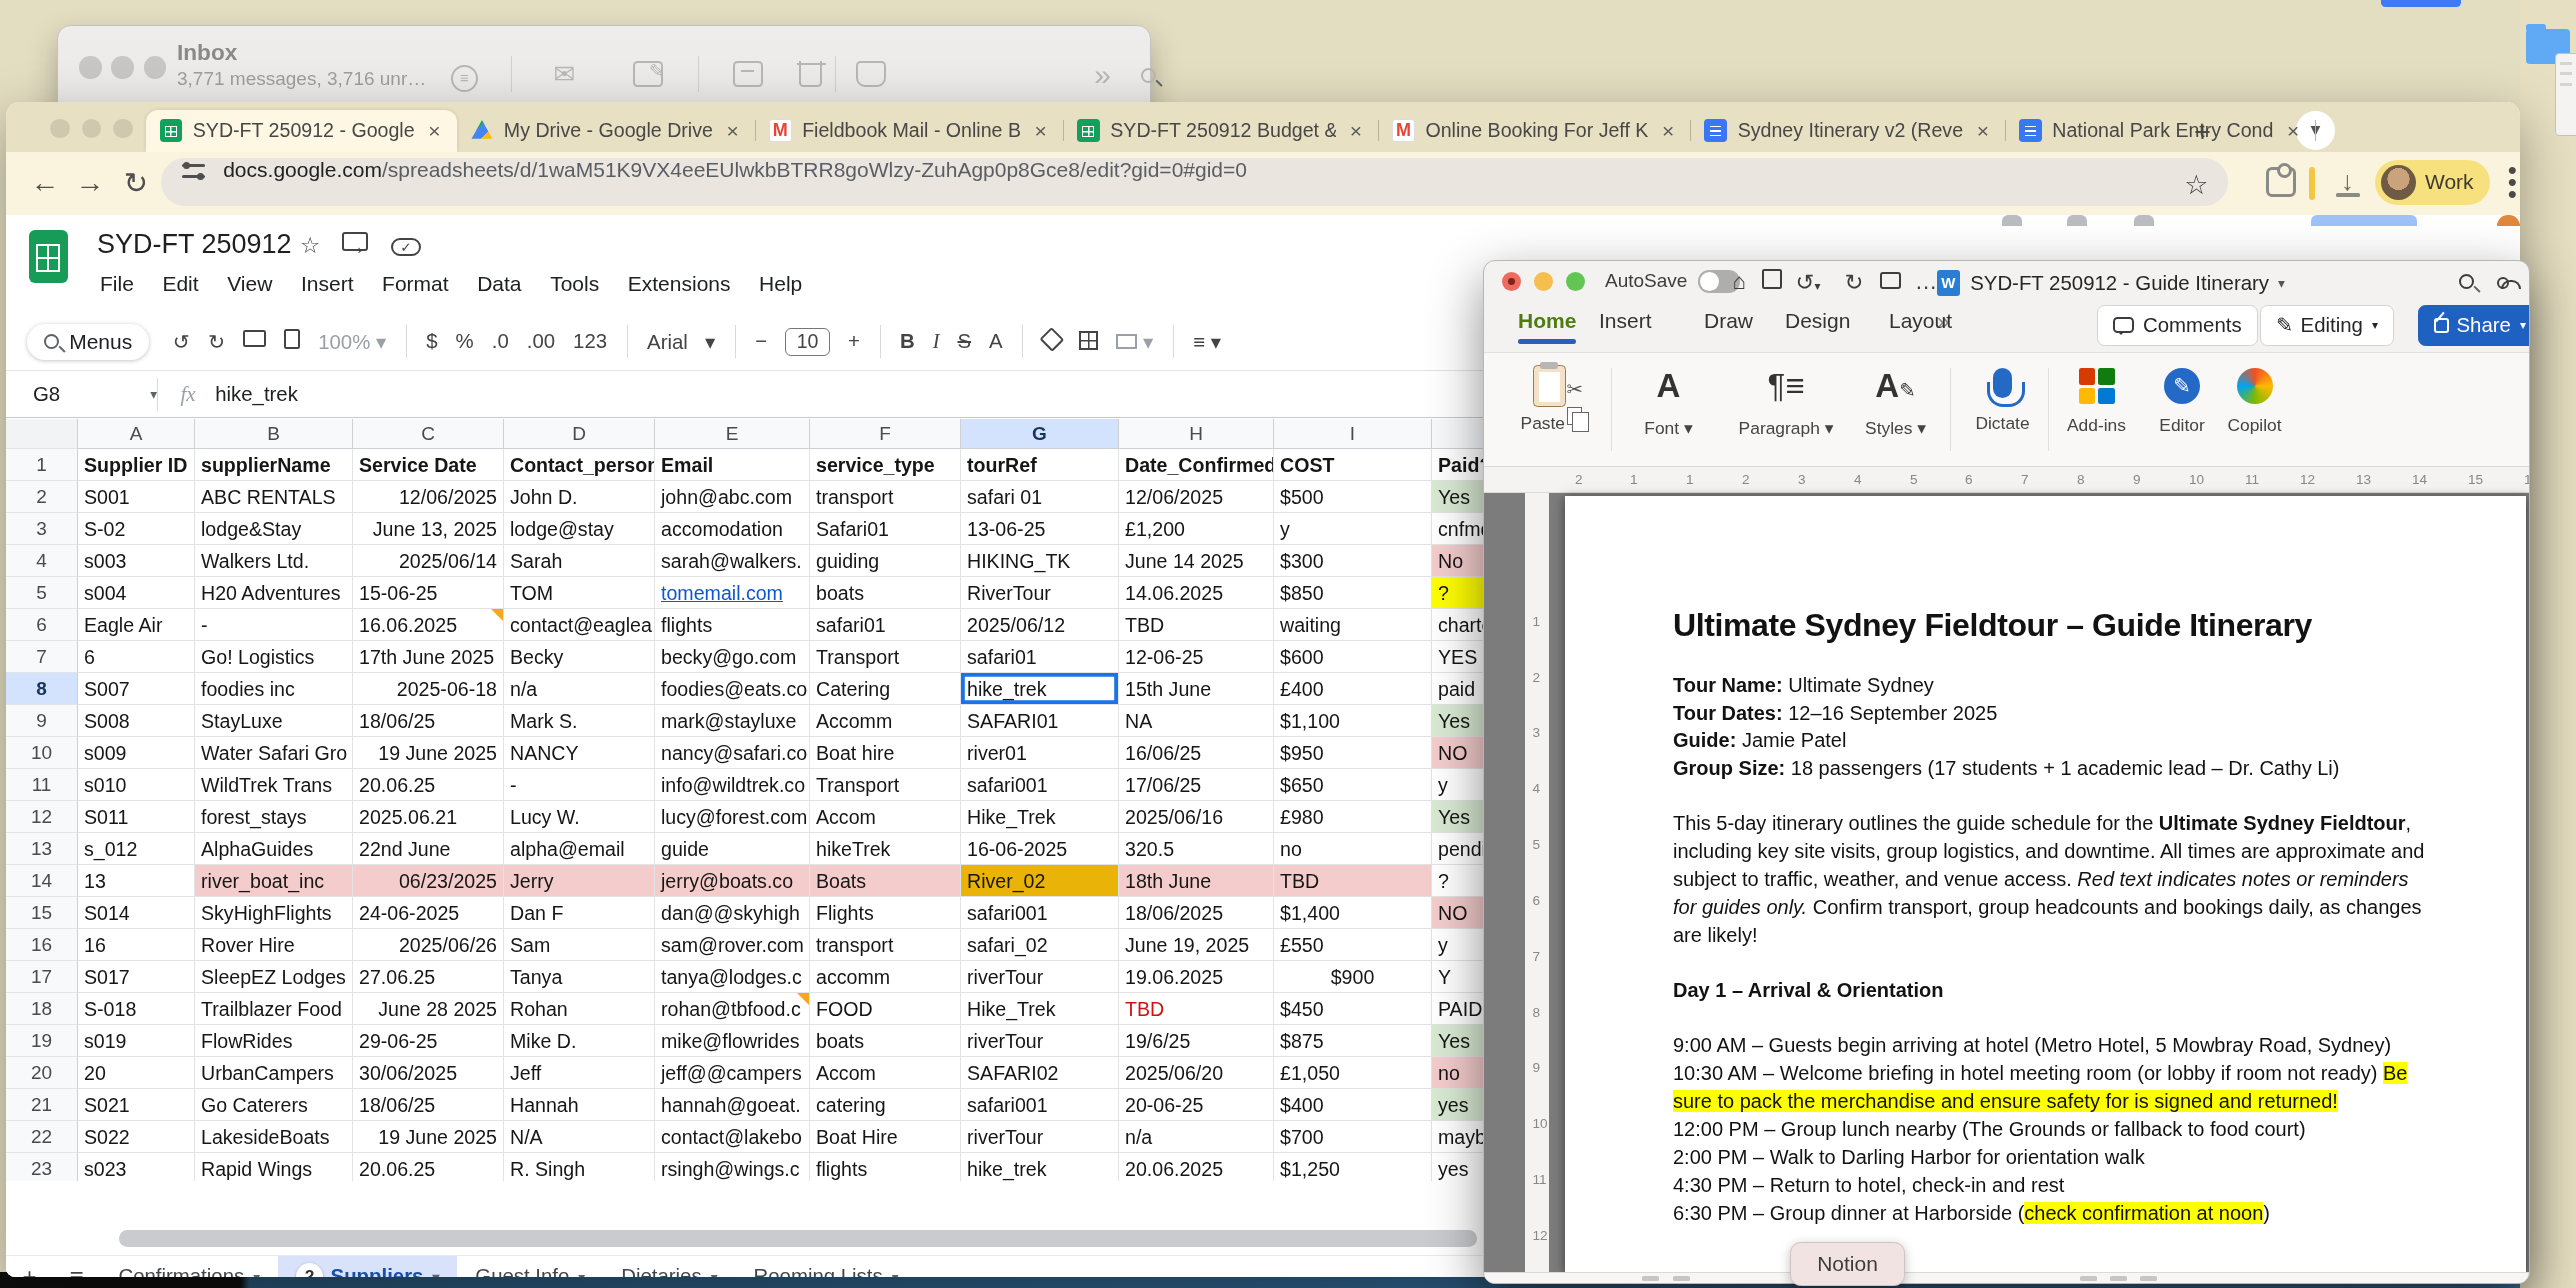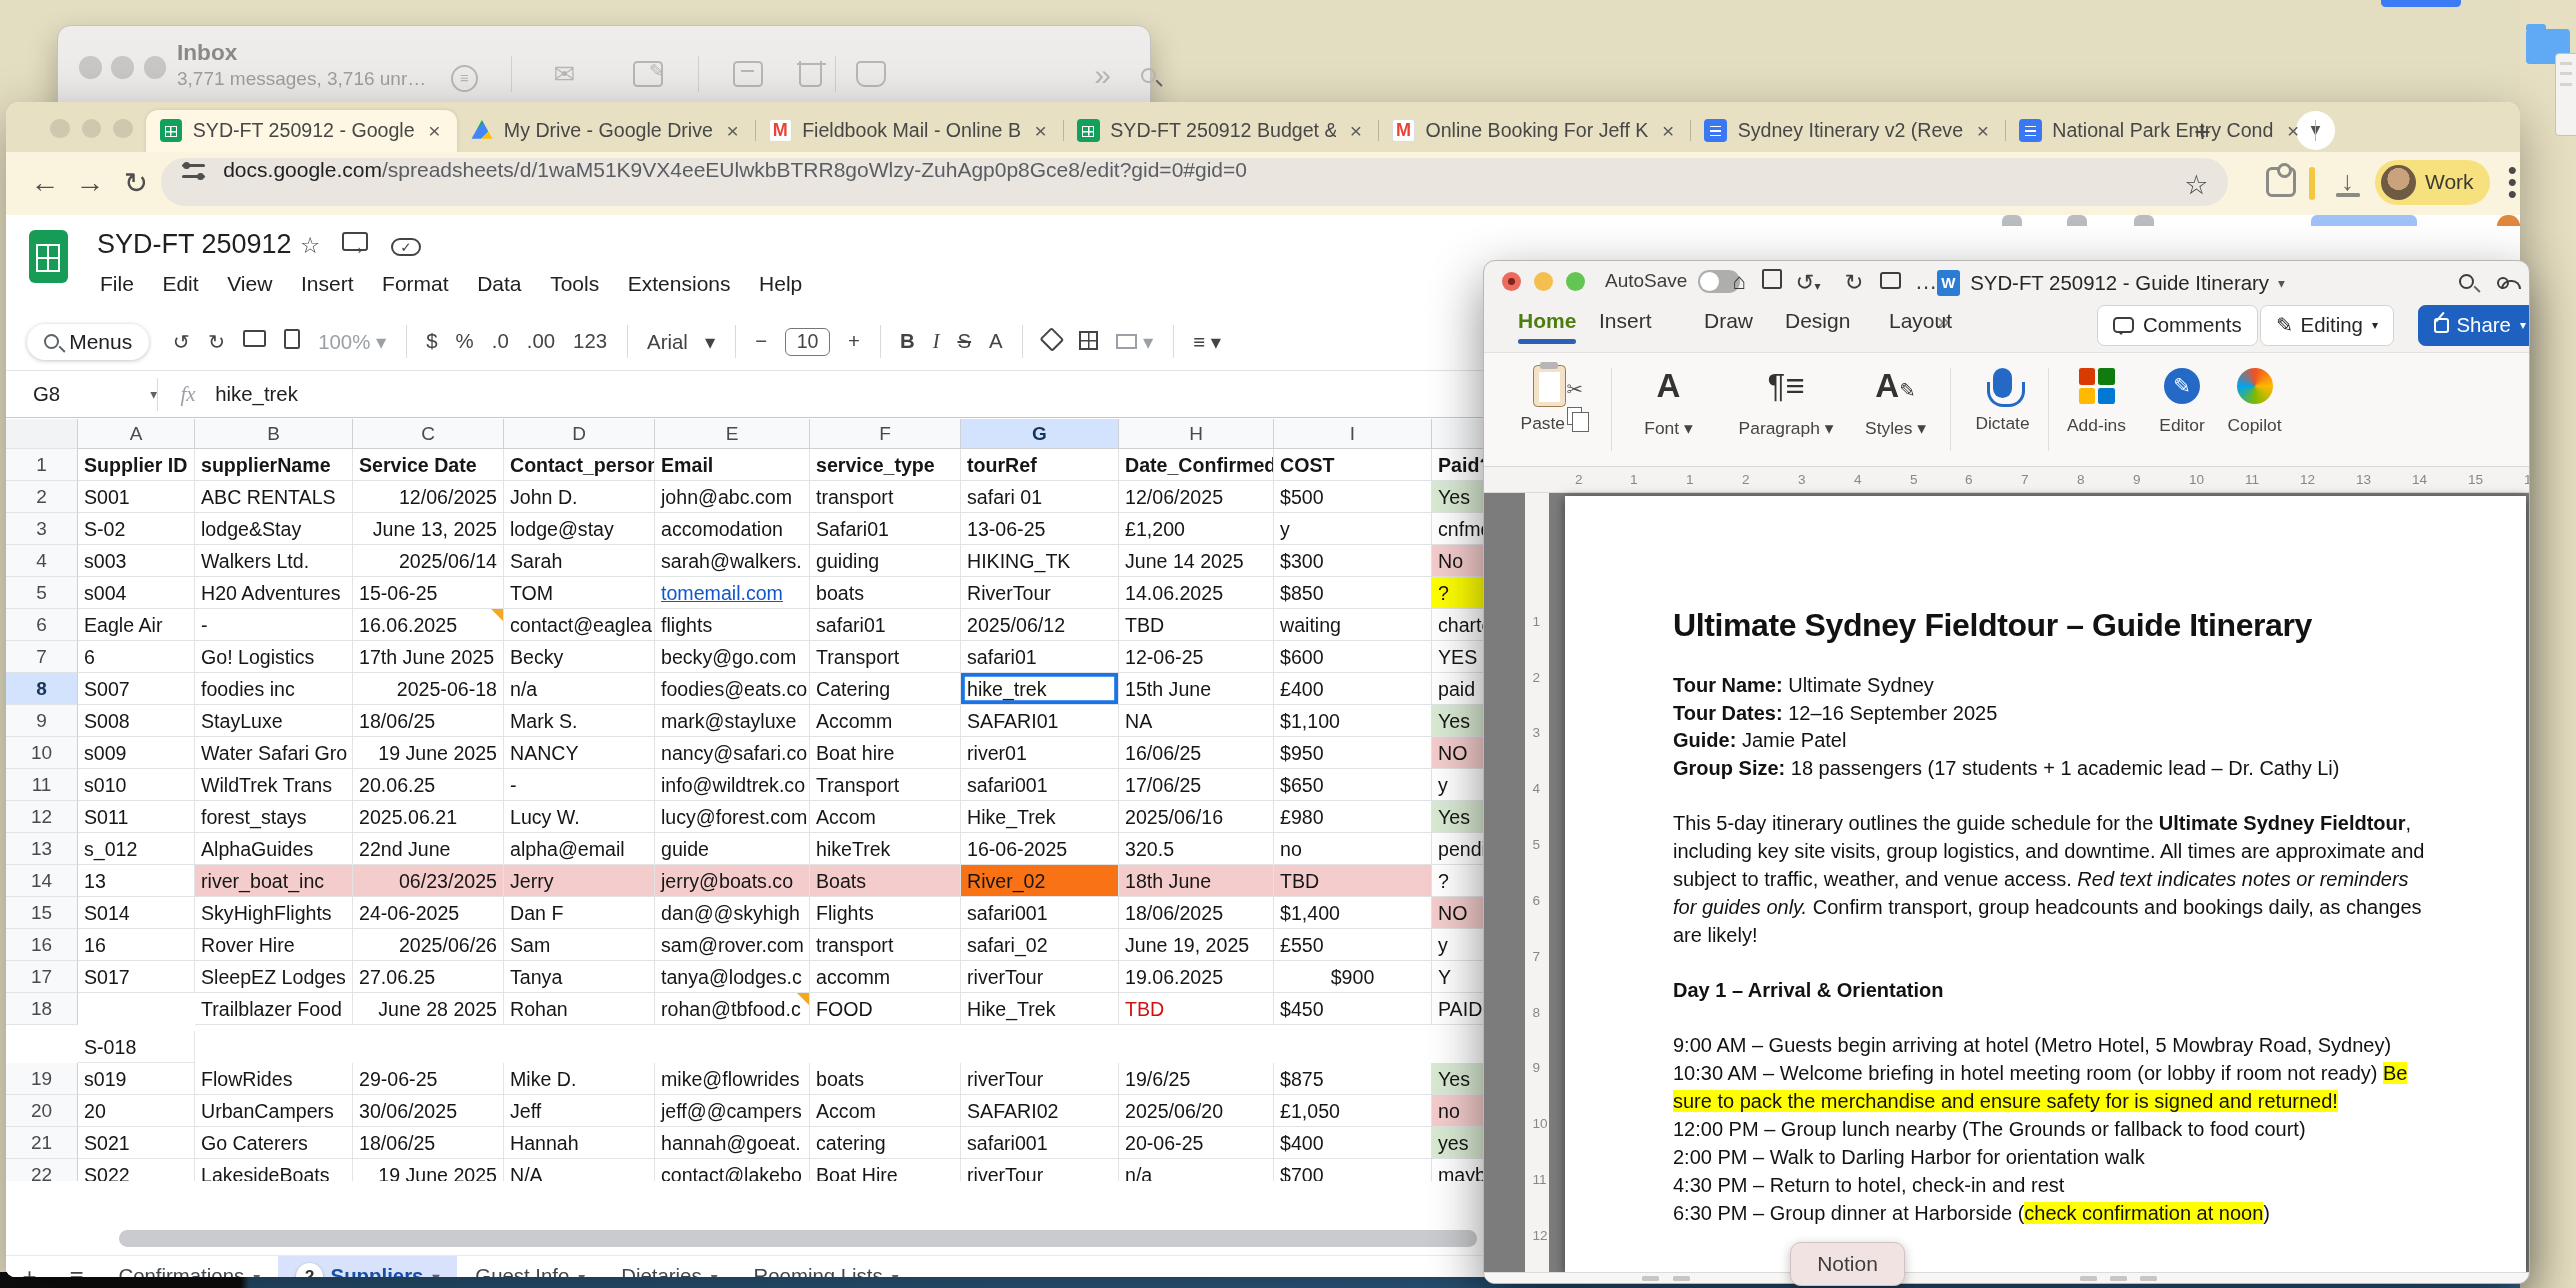--- a/index.html
+++ b/index.html
@@ -510,21 +510,21 @@
             <div class="gc" style="width: 151px;">pendin</div>
           </div>
           <div class="grow">
             <div class="rn">14</div>
             <div class="gc" style="width: 117px;">13</div>
             <div class="gc" style="width: 158px; background: rgb(244, 204, 204);">river_boat_inc</div>
             <div class="gc a-r" style="width: 151px; background: rgb(244, 204, 204);">06/23/2025</div>
             <div class="gc" style="width: 151px; background: rgb(244, 204, 204);">Jerry</div>
             <div class="gc" style="width: 155px; background: rgb(244, 204, 204);">jerry@boats.co</div>
             <div class="gc" style="width: 151px; background: rgb(244, 204, 204);">Boats</div>
-            <div class="gc" style="width: 158px; background: #f97316;">River_02</div>
+            <div class="gc" style="width: 158px; background: #eab308;">River_02</div>
             <div class="gc" style="width: 155px; background: rgb(244, 204, 204);">18th June</div>
             <div class="gc" style="width: 158px; background: rgb(244, 204, 204);">TBD</div>
             <div class="gc" style="width: 151px;">?</div>
           </div>
           <div class="grow">
             <div class="rn">15</div>
             <div class="gc" style="width: 117px;">S014</div>
             <div class="gc" style="width: 158px;">SkyHighFlights</div>
             <div class="gc" style="width: 151px;">24-06-2025</div>
             <div class="gc" style="width: 151px;">Dan F</div>
@@ -556,21 +556,21 @@
             <div class="gc" style="width: 151px;">Tanya</div>
             <div class="gc" style="width: 155px;">tanya@lodges.c</div>
             <div class="gc" style="width: 151px;">accomm</div>
             <div class="gc" style="width: 158px;">riverTour</div>
             <div class="gc" style="width: 155px;">19.06.2025</div>
             <div class="gc" style="width: 158px; text-align: center;">$900</div>
             <div class="gc" style="width: 151px;">Y</div>
           </div>
           <div class="grow">
             <div class="rn">18</div>
-            <div class="gc" style="width: 117px; margin-top: 38px;">S-018</div>
+            <div class="gc" style="width: 117px;">S-018</div>
             <div class="gc" style="width: 158px;">Trailblazer Food</div>
             <div class="gc a-r" style="width: 151px;">June 28 2025</div>
             <div class="gc" style="width: 151px;">Rohan</div>
             <div class="gc note" style="width: 155px;">rohan@tbfood.c</div>
             <div class="gc" style="width: 151px;">FOOD</div>
             <div class="gc" style="width: 158px;">Hike_Trek</div>
             <div class="gc c-red" style="width: 155px;">TBD</div>
             <div class="gc" style="width: 158px;">$450</div>
             <div class="gc" style="width: 151px;">PAID</div>
           </div>

